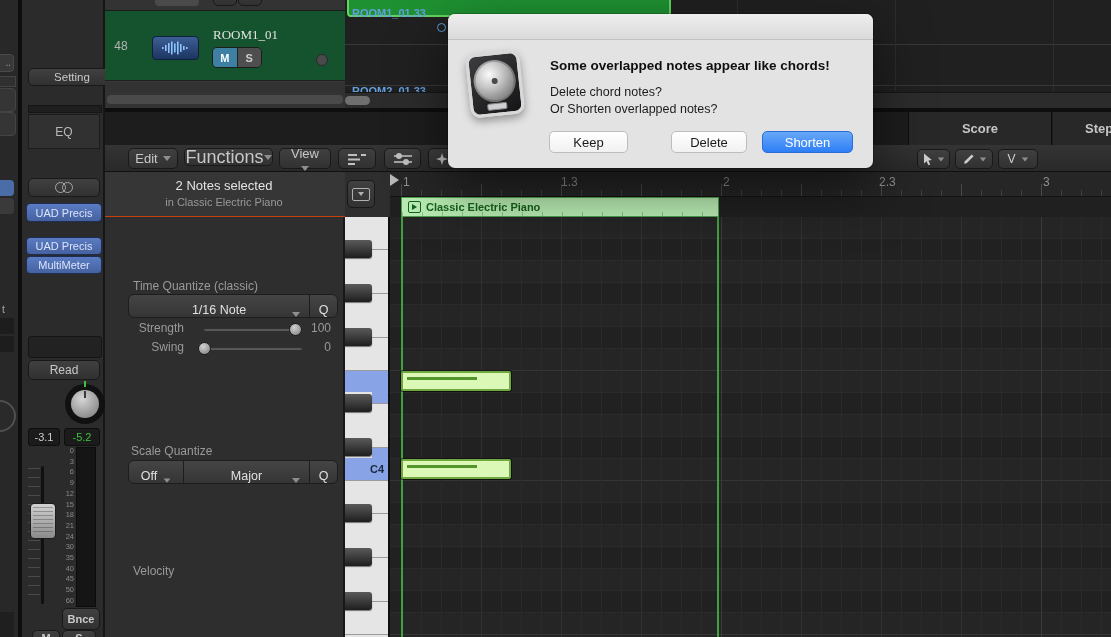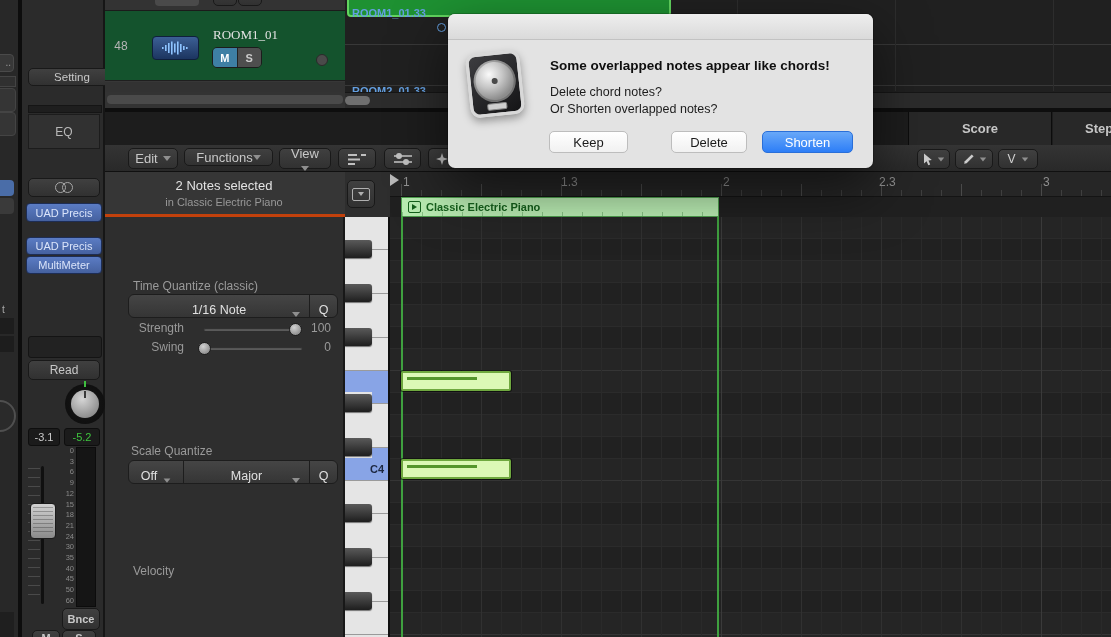--- a/index.html
+++ b/index.html
@@ -153,21 +153,21 @@
   <div class="a" style="left:105px;top:112px;width:1006px;height:33px;background:#1d1d1d;font-weight:bold;">
     <div class="a" style="left:803px;top:0;width:144px;height:33px;background:#282828;border-left:1px solid #0c0c0c;border-right:1px solid #0c0c0c;color:#c6c6c6;font-size:13px;display:flex;align-items:center;justify-content:center;box-sizing:border-box;">Score</div>
     <div class="a" style="left:948px;top:0;width:58px;height:33px;background:#282828;color:#c6c6c6;font-size:13px;display:flex;align-items:center;box-sizing:border-box;padding-left:32px;">Step</div>
   </div>
 
   <div class="a" style="left:105px;top:145px;width:1006px;height:27px;background:linear-gradient(#343434,#292929);border-bottom:1px solid #101010;box-sizing:border-box;">
     <div class="btn" style="left:23px;top:3px;width:50px;height:21px;font-size:13px;gap:5px;">
       <span>Edit</span>
         <span class="carat"></span>
     </div>
-    <div class="btn" style="left:79px;top:3px;width:89px;height:18px;font-size:13px;">
+    <div class="btn" style="left:79px;top:3px;width:89px;height:18px;font-size:18px;">
       <span>Functions</span>
         <span class="carat"></span>
     </div>
     <div class="btn" style="left:174px;top:3px;width:52px;height:21px;font-size:13px;gap:5px;flex-direction:column;">
       <span>View</span>
         <span class="carat"></span>
     </div>
     <div class="btn" style="left:233px;top:3px;width:38px;height:21px;">
       <svg width="22" height="14" viewBox="0 0 22 14">
         <g stroke="#c0c0c0" stroke-width="2">
@@ -205,21 +205,21 @@
       </svg>
       <span class="carat" style="transform:scale(.8);"></span>
     </div>
     <div class="btn" style="left:893px;top:4px;width:40px;height:20px;gap:5px;">
       <span style="font-size:12px;color:#d0d0d0;">V</span>
       <span class="carat" style="transform:scale(.8);"></span>
     </div>
   </div>
 
   <div class="a" style="left:105px;top:172px;width:240px;height:465px;background:#2e2e2e;border-right:2px solid #181818;box-sizing:border-box;">
-    <div class="a" style="left:0;top:0;width:276px;height:45px;background:#363636;border-bottom:3px solid #c2410c;box-sizing:border-box;">
+    <div class="a" style="left:0;top:0;width:276px;height:45px;background:#363636;border-bottom:1px solid #c2410c;box-sizing:border-box;">
       <div style="position:absolute;left:0;top:6px;width:238px;text-align:center;color:#e3e3e3;font-size:13px;">2 Notes selected</div>
       <div style="position:absolute;left:0;top:24px;width:238px;text-align:center;color:#989898;font-size:11px;">in Classic Electric Piano</div>
     </div>
 
     <div class="lbl" style="left:28px;top:107px;">Time Quantize (classic)</div>
     <div class="pill" style="left:23px;top:122px;width:210px;height:24px;">
       <div class="sec" style="flex:1;">
         <span>1/16 Note</span>
         <span class="carat" style="position:absolute;right:9px;"></span>
       </div>

